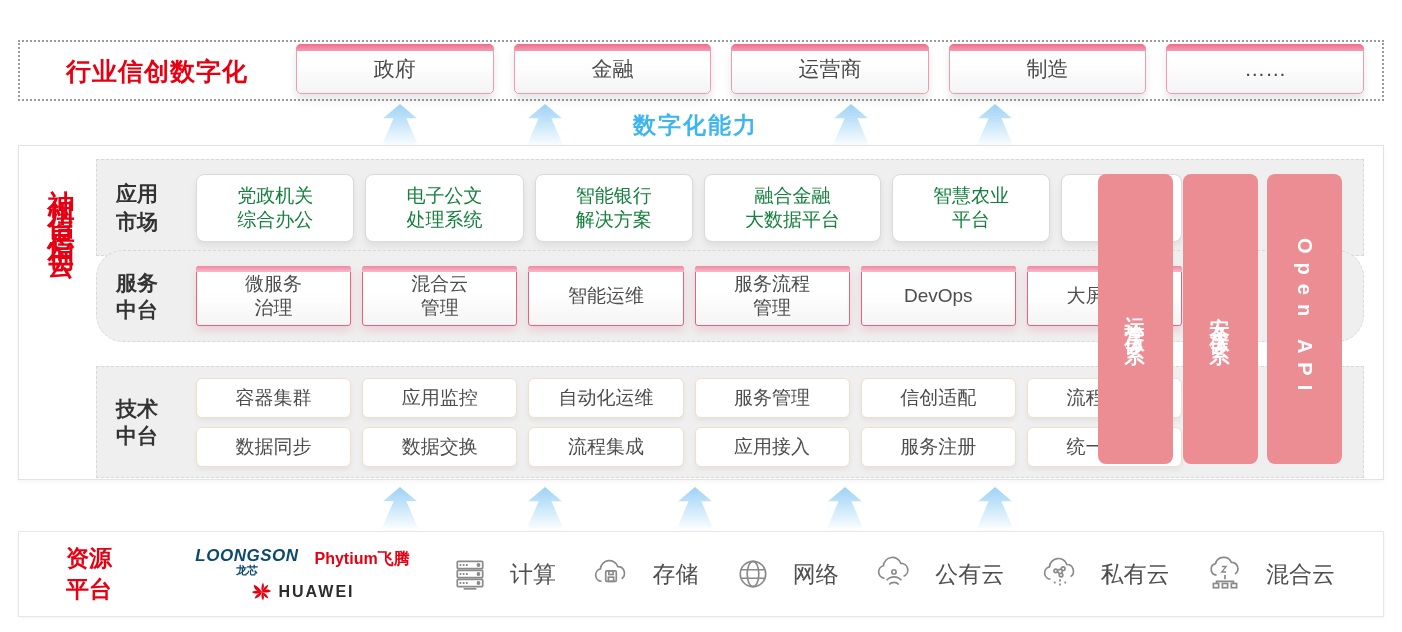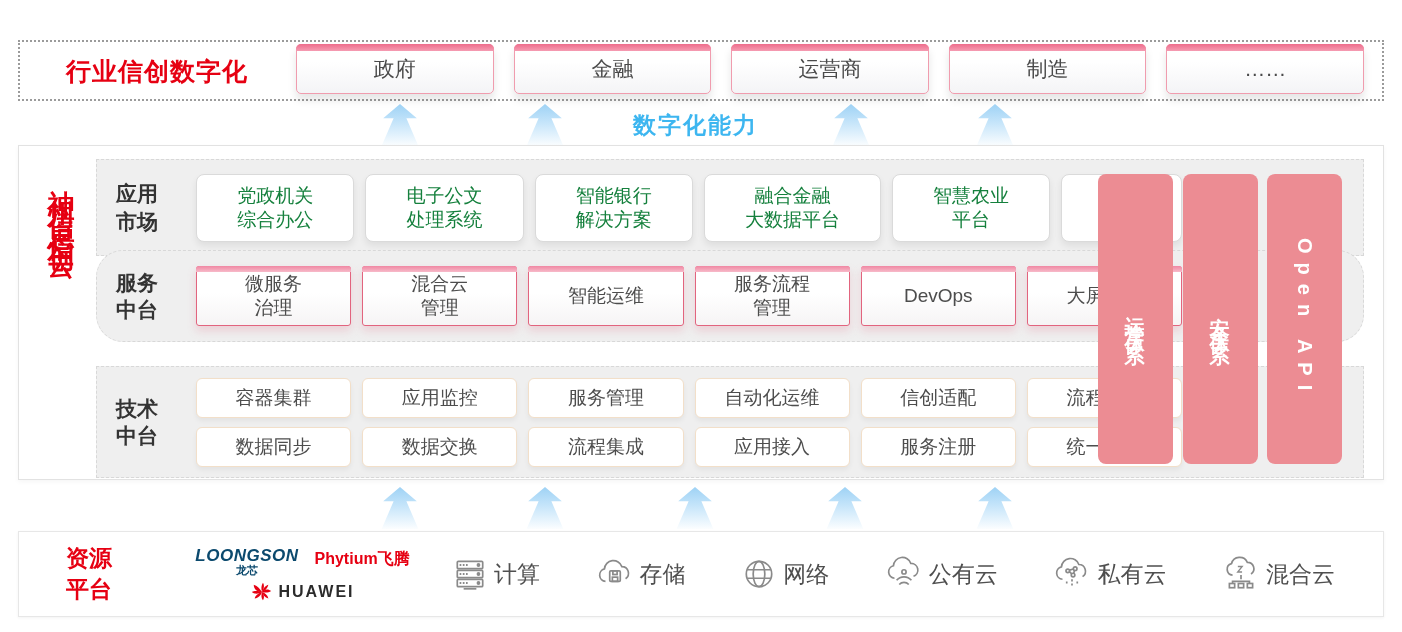--- a/index.html
+++ b/index.html
@@ -85,21 +85,21 @@
   .logos-top { display:flex; align-items:flex-start; gap:16px; }
   .loongson { display:flex; flex-direction:column; align-items:center; color:#0c4a6e;
     font-weight:bold; font-style:italic; }
   .loongson-en { font-size:17px; letter-spacing:0.5px; }
   .loongson-cn { font-size:11px; margin-top:-3px; font-style:normal; }
   .phytium { color:#e60012; font-weight:bold; font-size:16px; margin-top:3px; }
   .huawei { display:flex; align-items:center; gap:6px; }
   .huawei-text { font-size:16px; font-weight:bold; color:#2b2b2b; letter-spacing:2px; }
   .res-items { flex:1; display:flex; justify-content:space-between; align-items:center;
     margin:0 48px 0 42px; }
-  .res-item { display:flex; align-items:center; gap:6px; }
+  .res-item { display:flex; align-items:center; gap:22px; }
   .res-item svg { display:block; }
   .res-item-label { font-size:23px; color:#4f4f4f; }
 </style>
 </head>
 <body>
 
 <div class="page">
 
   <div class="top-band">
     <div class="top-band-title">行业信创数字化</div>
@@ -155,22 +155,22 @@
       </div>
     </div>
 
     <div class="grow grow-tech">
       <div class="row-label">技术
 中台</div>
       <div class="tech-grid">
         <div class="tech-row">
           <div class="kbox">容器集群</div>
           <div class="kbox">应用监控</div>
+          <div class="kbox">自动化运维</div>
           <div class="kbox">服务管理</div>
-          <div class="kbox">自动化运维</div>
           <div class="kbox">信创适配</div>
           <div class="kbox">流程引擎</div>
         </div>
         <div class="tech-row">
           <div class="kbox">数据同步</div>
           <div class="kbox">数据交换</div>
           <div class="kbox">流程集成</div>
           <div class="kbox">应用接入</div>
           <div class="kbox">服务注册</div>
           <div class="kbox">统一认证</div>

